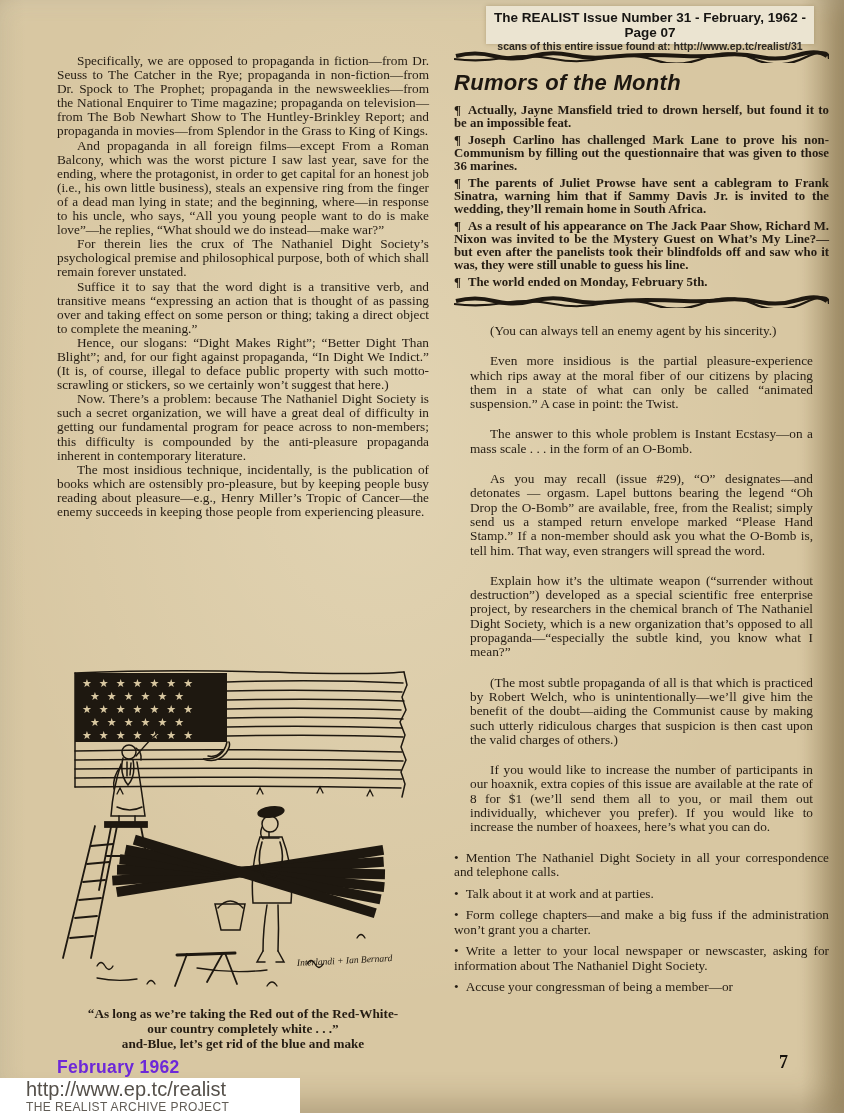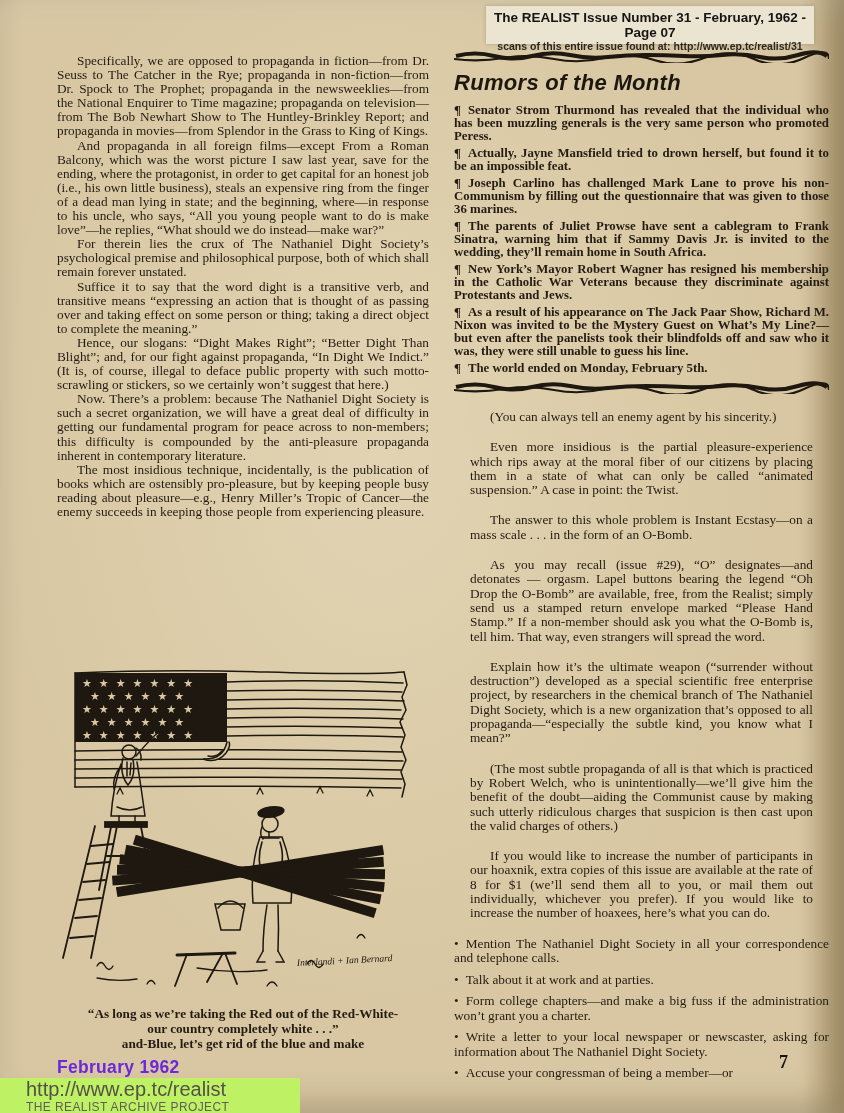--- a/index.html
+++ b/index.html
@@ -31,21 +31,21 @@
   .rbody p{margin:16px;font-size:13.3px;line-height:14.3px;text-align:justify;text-indent:20px;}
   .bullets p{margin:7px 0 0 0;font-size:13.3px;line-height:14.5px;text-align:justify;}
   .bullets .bm{margin-right:7px;}
   
   .cartoon-wrap{position:absolute;left:57px;top:666px;width:372px;height:330px;}
   .caption{position:absolute;left:57px;top:1006px;width:372px;text-align:center;
     font-weight:bold;font-size:13.2px;line-height:15.2px;}
   
   .footer-date{position:absolute;left:57px;top:1057px;font-family:"Liberation Sans",sans-serif;
     font-weight:bold;font-size:17.5px;color:#6d28d9;letter-spacing:.3px;}
-  .archive-box{position:absolute;left:0;top:1078px;width:300px;height:35px;background:#bef264;
+  .archive-box{position:absolute;left:0;top:1078px;width:300px;height:35px;background:#ffffff;
     padding-left:26px;box-sizing:border-box;}
   .archive-url{font-family:"Liberation Sans",sans-serif;font-size:20px;color:#55504a;line-height:21px;margin-top:1px;}
   .archive-name{font-family:Liberation Sans, sans-serif;font-size:12px;color:#615c55;letter-spacing:.4px;}
   .page-number{position:absolute;right:56px;top:1052px;font-weight:bold;font-size:18px;color:#17120c;}
 </style>
 </head>
 <body>
 
 <div class="vignette"></div>
 
@@ -158,25 +158,23 @@
   <div>our country completely white . . .”</div>
   <div>and-Blue, let’s get rid of the blue and make</div>
 </div>
 
 <div class="col-right">
   <svg class="wavy" width="375" height="13" viewBox="0 0 375 13">
     <path d="M2 6 Q 21 1, 40 6 T 78 6 T 116 5 T 154 7 T 192 5 T 230 6 T 268 5 T 306 7 T 344 5 T 373 6" stroke="#1e1810" stroke-width="4" fill="none"></path>
     <path d="M0 9 Q 25 12, 50 8 T 100 9 T 150 8 T 200 10 T 250 8 T 300 9 T 350 8 T 375 9" stroke="#1e1810" stroke-width="2.2" fill="none"></path>
   </svg>
   <div class="rumors-title">Rumors of the Month</div>
-  <p class="rumor"><span class="pil">¶</span><span>Senator Strom Thurmond has revealed that the individual who has been muzzling generals is the very same person who promoted Peress.</span></p>
   <p class="rumor"><span class="pil">¶</span><span>Actually, Jayne Mansfield tried to drown herself, but found it to be an impossible feat.</span></p>
   <p class="rumor"><span class="pil">¶</span><span>Joseph Carlino has challenged Mark Lane to prove his non-Communism by filling out the questionnaire that was given to those 36 marines.</span></p>
   <p class="rumor"><span class="pil">¶</span><span>The parents of Juliet Prowse have sent a cablegram to Frank Sinatra, warning him that if Sammy Davis Jr. is invited to the wedding, they’ll remain home in South Africa.</span></p>
-  <p class="rumor"><span class="pil">¶</span><span>New York’s Mayor Robert Wagner has resigned his membership in the Catholic War Veterans because they discriminate against Protestants and Jews.</span></p>
   <p class="rumor"><span class="pil">¶</span><span>As a result of his appearance on The Jack Paar Show, Richard M. Nixon was invited to be the Mystery Guest on What’s My Line?—but even after the panelists took their blindfolds off and saw who it was, they were still unable to guess his line.</span></p>
   <p class="rumor"><span class="pil">¶</span><span>The world ended on Monday, February 5th.</span></p>
   <svg class="wavy" style="margin-top:6px" width="375" height="13" viewBox="0 0 375 13">
     <path d="M2 6 Q 21 1, 40 6 T 78 6 T 116 5 T 154 7 T 192 5 T 230 6 T 268 5 T 306 7 T 344 5 T 373 6" stroke="#1e1810" stroke-width="4" fill="none"></path>
     <path d="M0 9 Q 25 12, 50 8 T 100 9 T 150 8 T 200 10 T 250 8 T 300 9 T 350 8 T 375 9" stroke="#1e1810" stroke-width="2.2" fill="none"></path>
   </svg>
   <div class="rbody">
     <p>(You can always tell an enemy agent by his sincerity.)</p>
     <p>Even more insidious is the partial pleasure-experience which rips away at the moral fiber of our citizens by placing them in a state of what can only be called “animated suspension.” A case in point: the Twist.</p>
     <p>The answer to this whole problem is Instant Ecstasy—on a mass scale . . . in the form of an O-Bomb.</p>

